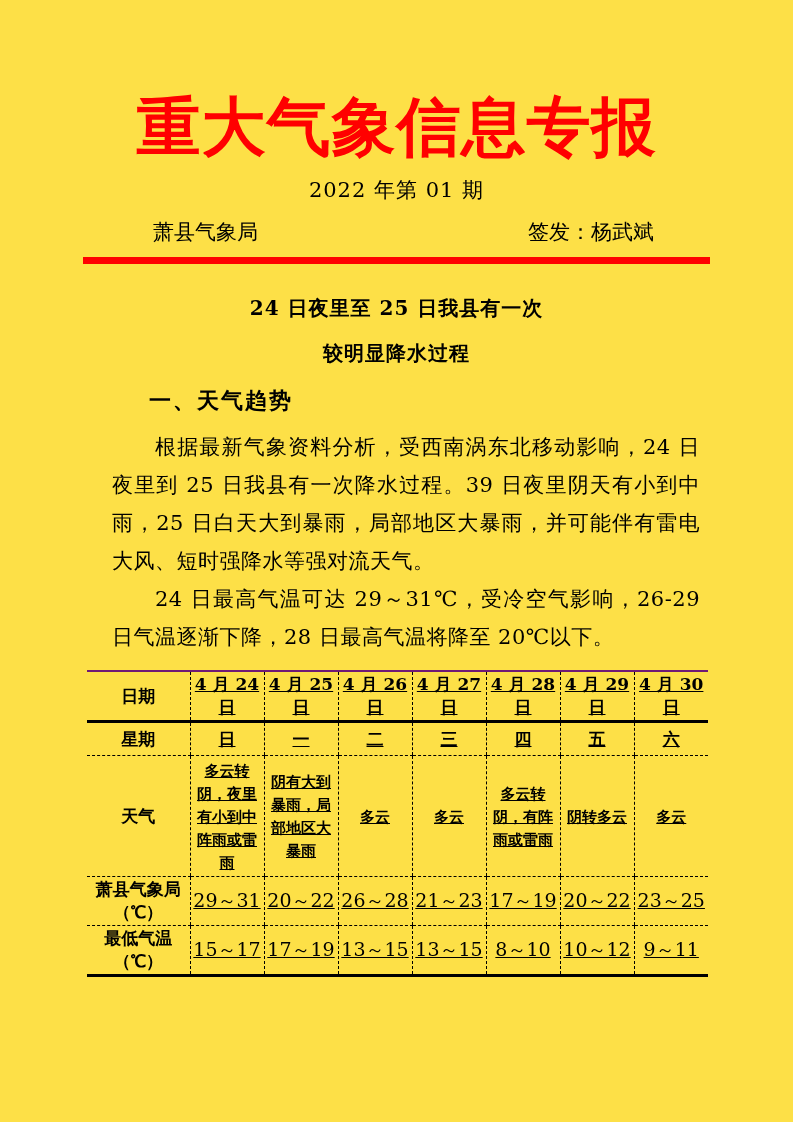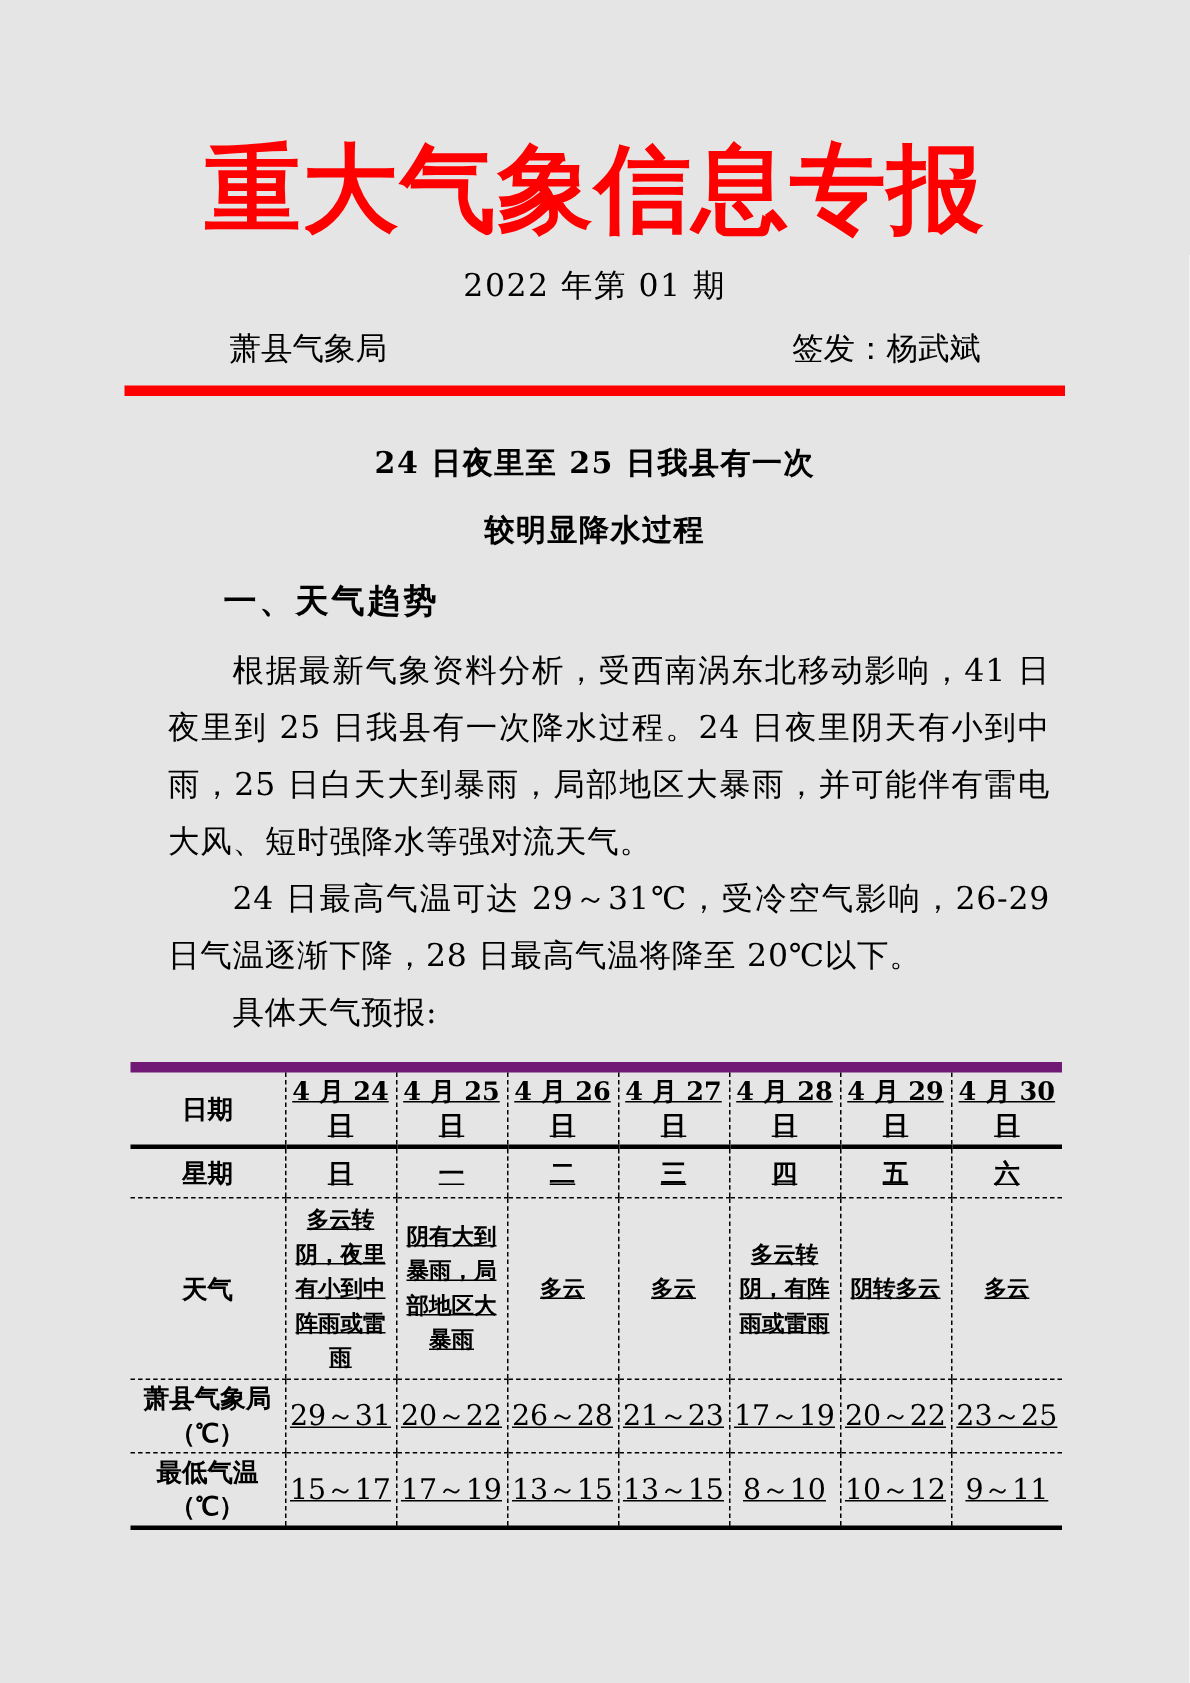--- a/index.html
+++ b/index.html
@@ -1,20 +1,20 @@
 <!DOCTYPE html>
 <html><head>
 <meta charset="utf-8">
 <style>
   html, body { margin:0; padding:0; background:#ffffff; }
   .page {
     position:relative;
     width:793px; height:1122px;
     margin:0 auto;
-    background:#e5e5e5;
+    background:#fde047;
     color:#000;
     font-family:"DejaVu Serif", serif;
     overflow:hidden;
   }
   .content { position:absolute; left:83px; top:0; width:627px; }
 
   .doc-title {
     margin-top:84px;
     text-align:center;
     font-size:64px;
@@ -70,21 +70,21 @@
     letter-spacing:0.5px;
   }
   .body-text p { margin:0; padding:0; text-indent:43px; }
 
   .forecast-table {
     margin-top:14px;
     margin-left:4px;
     width:621px;
     border-collapse:collapse;
     table-layout:fixed;
-    border-top:7px solid #701a75;
+    border-top:2px solid #701a75;
     border-bottom:3px solid #000;
   }
   .forecast-table td {
     text-align:center;
     vertical-align:middle;
     padding:1px 2px;
     overflow:hidden;
   }
   .forecast-table td + td { border-left:1px dashed #000;text-decoration:underline; }
   .r-date td    { border-bottom:3px solid #000; height:30px; }
@@ -127,23 +127,22 @@
     <div class="red-rule"></div>
 
     <div class="headline">
       <div>24 日夜里至 25 日我县有一次</div>
       <div>较明显降水过程</div>
     </div>
 
     <div class="section-heading">一、天气趋势</div>
 
     <div class="body-text">
-      <p>根据最新气象资料分析，受西南涡东北移动影响，41 日夜里到 25 日我县有一次降水过程。24 日夜里阴天有小到中雨，25 日白天大到暴雨，局部地区大暴雨，并可能伴有雷电大风、短时强降水等强对流天气。</p>
+      <p>根据最新气象资料分析，受西南涡东北移动影响，24 日夜里到 25 日我县有一次降水过程。39 日夜里阴天有小到中雨，25 日白天大到暴雨，局部地区大暴雨，并可能伴有雷电大风、短时强降水等强对流天气。</p>
       <p>24 日最高气温可达 29～31℃，受冷空气影响，26-29 日气温逐渐下降，28 日最高气温将降至 20℃以下。</p>
-      <p>具体天气预报:</p>
     </div>
 
     <table class="forecast-table">
       <colgroup>
         <col style="width:103px">
         <col style="width:74px">
           <col style="width:74px">
           <col style="width:74px">
         <col style="width:74px">
           <col style="width:74px">

